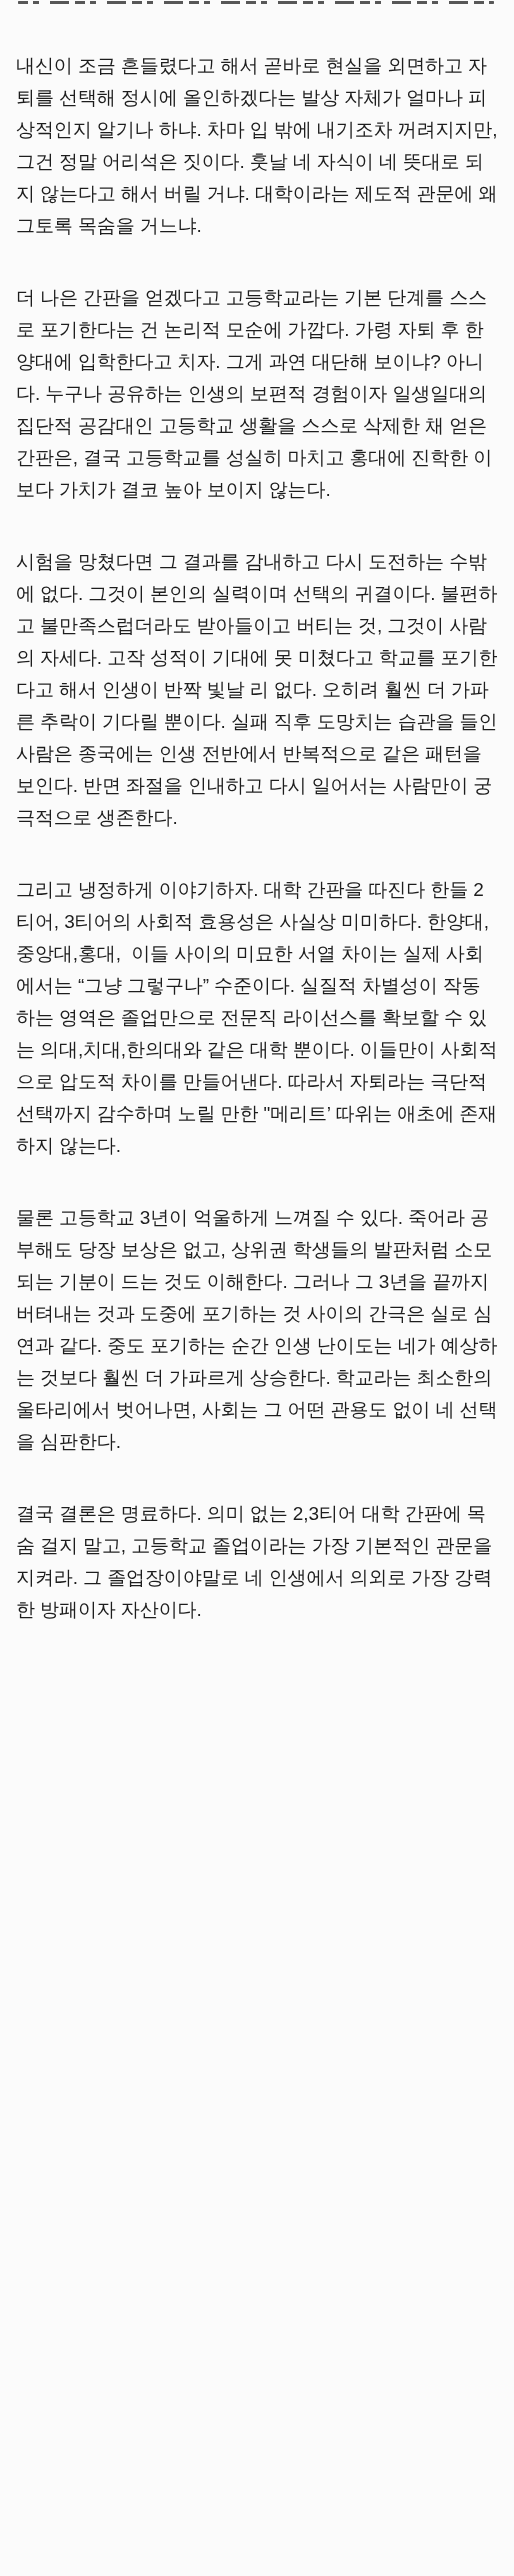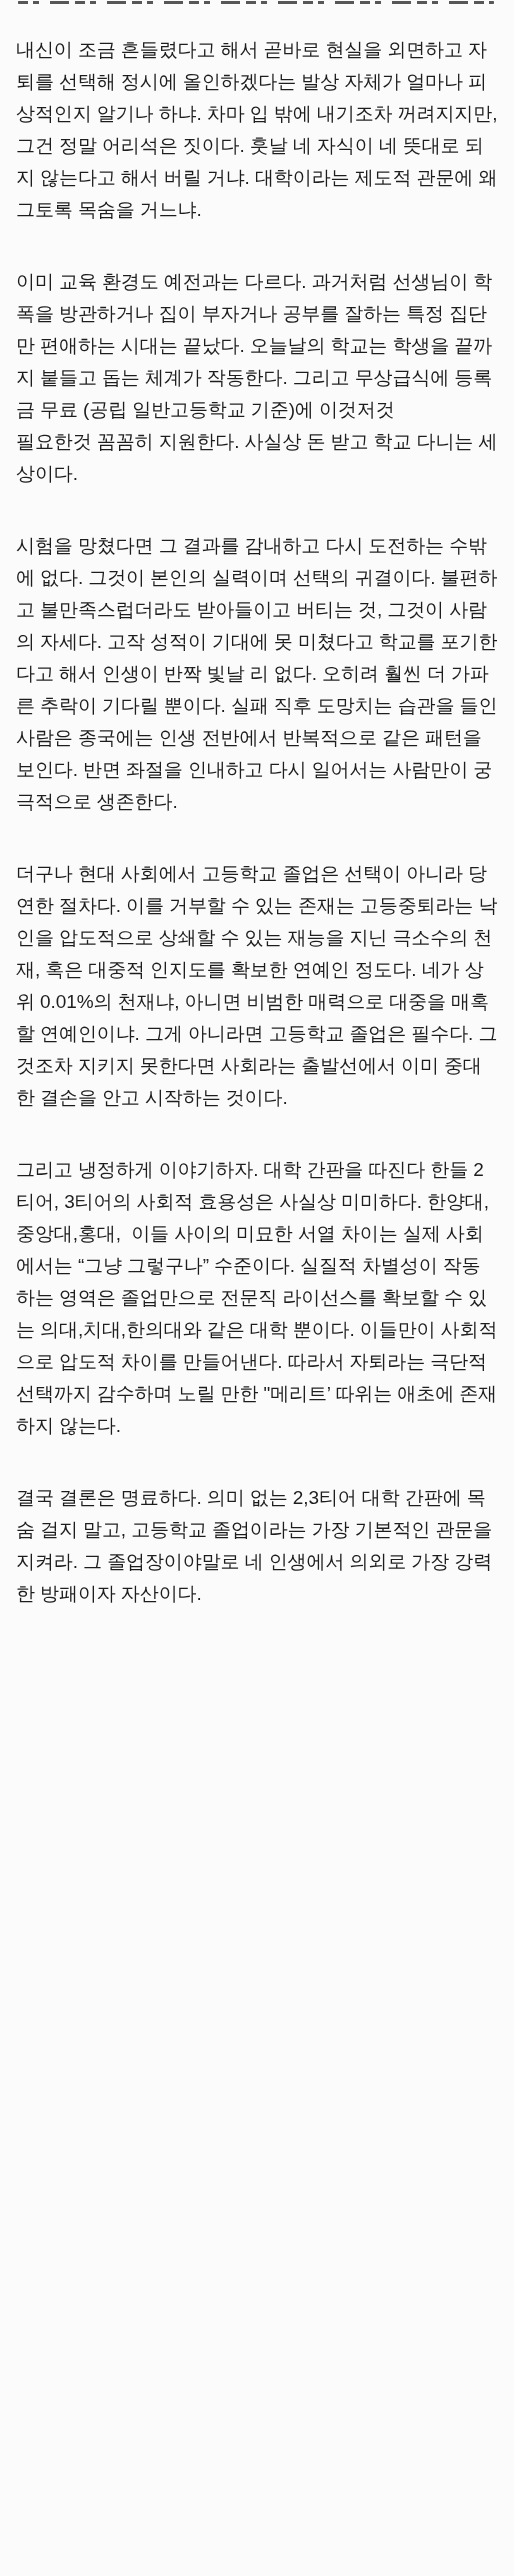--- a/index.html
+++ b/index.html
@@ -35,36 +35,35 @@
     height: 3.7px;
     opacity: 0.8;
     border-radius: 0.7px;
     background:
       repeating-linear-gradient(90deg,
         #2e2e2e 0 9.6px, transparent 9.6px 15.4px,
         #2e2e2e 15.4px 21px, transparent 21px 32px,
         #2e2e2e 32px 51px, transparent 51px 57px);
   }
   .post p {
-    margin: 0 0 40px 0;
+    margin: 16px 0 40px 0;
     white-space: pre-wrap;   
     word-break: normal;      
   }
   .post p:last-child {
     margin-bottom: 0;
   }
 </style>
 </head>
 <body>
 
 <div class="page">
   <div class="clipped-top"></div>
   <div class="post">
     <p>내신이 조금 흔들렸다고 해서 곧바로 현실을 외면하고 자퇴를 선택해 정시에 올인하겠다는 발상 자체가 얼마나 피상적인지 알기나 하냐. 차마 입 밖에 내기조차 꺼려지지만, 그건 정말 어리석은 짓이다. 훗날 네 자식이 네 뜻대로 되지 않는다고 해서 버릴 거냐. 대학이라는 제도적 관문에 왜 그토록 목숨을 거느냐.</p>
-    <p>이미 교육 환경도 예전과는 다르다. 과거처럼 선생님이 학폭을 방관하거나 집이 부자거나 공부를 잘하는 특정 집단만 편애하는 시대는 끝났다. 오늘날의 학교는 학생을 끝까지 붙들고 돕는 체계가 작동한다. 그리고 무상급식에 등록금 무료 (공립 일반고등학교 기준)에 이것저것
-필요한것 꼼꼼히 지원한다. 사실상 돈 받고 학교 다니는 세상이다.</p>
+    <p>더 나은 간판을 얻겠다고 고등학교라는 기본 단계를 스스로 포기한다는 건 논리적 모순에 가깝다. 가령 자퇴 후 한양대에 입학한다고 치자. 그게 과연 대단해 보이냐? 아니다. 누구나 공유하는 인생의 보편적 경험이자 일생일대의 집단적 공감대인 고등학교 생활을 스스로 삭제한 채 얻은 간판은, 결국 고등학교를 성실히 마치고 홍대에 진학한 이보다 가치가 결코 높아 보이지 않는다.</p>
     <p>시험을 망쳤다면 그 결과를 감내하고 다시 도전하는 수밖에 없다. 그것이 본인의 실력이며 선택의 귀결이다. 불편하고 불만족스럽더라도 받아들이고 버티는 것, 그것이 사람의 자세다. 고작 성적이 기대에 못 미쳤다고 학교를 포기한다고 해서 인생이 반짝 빛날 리 없다. 오히려 훨씬 더 가파른 추락이 기다릴 뿐이다. 실패 직후 도망치는 습관을 들인 사람은 종국에는 인생 전반에서 반복적으로 같은 패턴을 보인다. 반면 좌절을 인내하고 다시 일어서는 사람만이 궁극적으로 생존한다.</p>
-    <p>더구나 현대 사회에서 고등학교 졸업은 선택이 아니라 당연한 절차다. 이를 거부할 수 있는 존재는 고등중퇴라는 낙인을 압도적으로 상쇄할 수 있는 재능을 지닌 극소수의 천재, 혹은 대중적 인지도를 확보한 연예인 정도다. 네가 상위 0.01%의 천재냐, 아니면 비범한 매력으로 대중을 매혹할 연예인이냐. 그게 아니라면 고등학교 졸업은 필수다. 그것조차 지키지 못한다면 사회라는 출발선에서 이미 중대한 결손을 안고 시작하는 것이다.</p>
     <p>그리고 냉정하게 이야기하자. 대학 간판을 따진다 한들 2티어, 3티어의 사회적 효용성은 사실상 미미하다. 한양대, 중앙대,홍대,  이들 사이의 미묘한 서열 차이는 실제 사회에서는 “그냥 그렇구나” 수준이다. 실질적 차별성이 작동하는 영역은 졸업만으로 전문직 라이선스를 확보할 수 있는 의대,치대,한의대와 같은 대학 뿐이다. 이들만이 사회적으로 압도적 차이를 만들어낸다. 따라서 자퇴라는 극단적 선택까지 감수하며 노릴 만한 "메리트’ 따위는 애초에 존재하지 않는다.</p>
+    <p>물론 고등학교 3년이 억울하게 느껴질 수 있다. 죽어라 공부해도 당장 보상은 없고, 상위권 학생들의 발판처럼 소모되는 기분이 드는 것도 이해한다. 그러나 그 3년을 끝까지 버텨내는 것과 도중에 포기하는 것 사이의 간극은 실로 심연과 같다. 중도 포기하는 순간 인생 난이도는 네가 예상하는 것보다 훨씬 더 가파르게 상승한다. 학교라는 최소한의 울타리에서 벗어나면, 사회는 그 어떤 관용도 없이 네 선택을 심판한다.</p>
     <p>결국 결론은 명료하다. 의미 없는 2,3티어 대학 간판에 목숨 걸지 말고, 고등학교 졸업이라는 가장 기본적인 관문을 지켜라. 그 졸업장이야말로 네 인생에서 의외로 가장 강력한 방패이자 자산이다.</p>
   </div>
 </div>
 
 
 </body></html>

